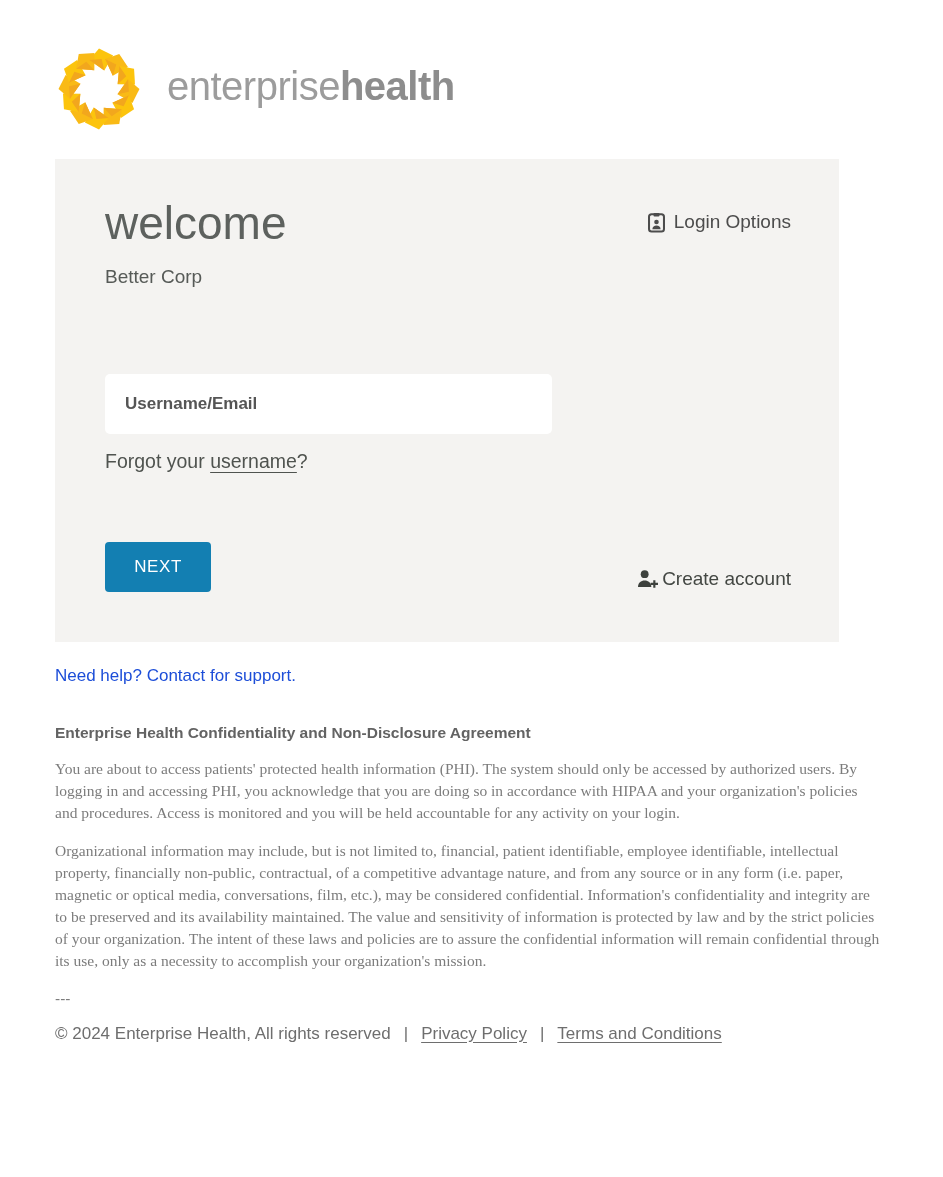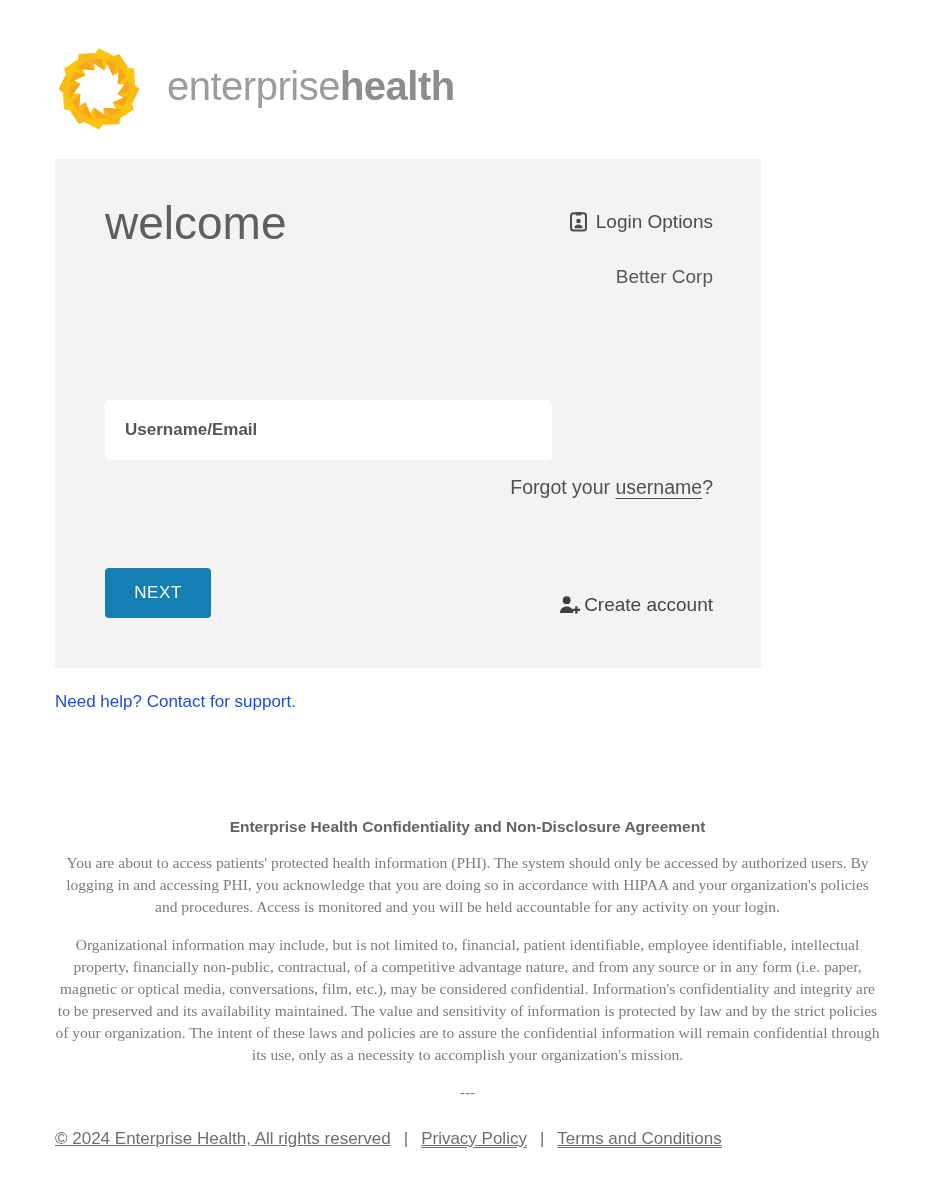--- a/index.html
+++ b/index.html
@@ -11,41 +11,41 @@
   }
 
   
   .logo-row { padding:45px 0 0 55px; display:flex; align-items:center; gap:24px; }
   .logo-svg { width:88px; height:88px; display:block; }
   .brand-text { font-size:40px; color:#9c9c9c; letter-spacing:-0.5px; line-height:1; padding-bottom:6px; }
   .brand-bold { font-weight:bold; color:#8d8d8d; }
 
   
   .panel {
-    width:706px; margin:26px 0 0 55px;
+    width:784px; margin:26px 0 0 55px;
     background:#f4f3f1;
     padding:38px 48px 50px 50px;
   }
   .panel-head { display:flex; justify-content:space-between; align-items:flex-start; }
   .welcome { font-size:46px; font-weight:400; color:#5d615e; line-height:1.15; }
   .login-options {
-    margin-top:14px; display:flex; align-items:flex-start; gap:9px;
+    margin-top:14px; display:flex; align-items:flex-end; gap:9px;
     font-size:19px; color:#4c4c4c; cursor:pointer; white-space:nowrap;
   }
-  .org { margin-top:16px; font-size:19px; color:#565a57;text-align:right; }
+  .org { margin-top:16px; font-size:19px; color:#565a57; }
 
   .username-input {
-    display:block; margin-top:112px; width:447px; height:60px;
+    display:block; margin-top:86px; width:447px; height:60px;
     border:0; outline:none; background:#ffffff;
     padding:0 20px; font-family:"Liberation Sans", sans-serif;
     font-size:17px; font-weight:bold; color:#333333; border-radius:5px;
   }
   .username-input::placeholder { color:#555555; font-weight:bold; opacity:1; }
 
-  .forgot { margin-top:16px; font-size:19.5px; color:#4f534f;text-align:right; }
+  .forgot { margin-top:16px; font-size:19.5px; color:#4f534f; }
   .forgot a {
     color:#4f534f; text-decoration:underline; text-underline-offset:4px;
     cursor:pointer;
   }
 
   .action-row { margin-top:69px; display:flex; justify-content:space-between; align-items:flex-end; }
   .next-btn {
     width:106px; height:50px; border:0; border-radius:4px;
     background:#137fb2; color:#ffffff;
     font-family:"Liberation Sans", sans-serif;
@@ -53,27 +53,27 @@
   }
   .create-account {
     display:flex; align-items:center; gap:3px; margin-bottom:2px;
     font-size:19px; color:#434743; cursor:pointer; white-space:nowrap;
   }
 
   
   .support { width:825px; margin:24px 0 0 55px; font-size:17px; color:#1d4ed8; }
 
   
-  .agreement { margin:104px 63px 0 55px; font-size:15.5px; line-height:22px; color:#7c7c7c;text-align:center; }
+  .agreement { margin:36px 63px 0 55px; font-size:15.5px; line-height:22px; color:#7c7c7c; }
   .agreement h3 { font-size:15.5px; font-weight:bold; color:#636363; margin-bottom:14px; line-height:22px; }
   .agreement p { margin-bottom:16px;font-family:Liberation Serif, serif; }
   .agreement .divider { margin-top:2px; color:#7c7c7c; }
 
   
-  .footer { margin:25px 63px 0 55px; font-size:17px; color:#6e6e6e;text-decoration:underline; }
+  .footer { margin:14px 63px 0 55px; font-size:17px; color:#6e6e6e; }
   .footer .sep { margin:0 13px; color:#6e6e6e; }
   .footer a { color:#6e6e6e; text-decoration:underline; text-underline-offset:3px; cursor:pointer; }
 </style>
 </head>
 <body>
 
 <div class="logo-row">
   <svg class="logo-svg" viewBox="0 0 100 100" aria-hidden="true">
     <g>
       <path d="M50,4 L66,12 L56,29 L39,17 Z" fill="#FCC40D" transform="rotate(0 50 50)"></path>

